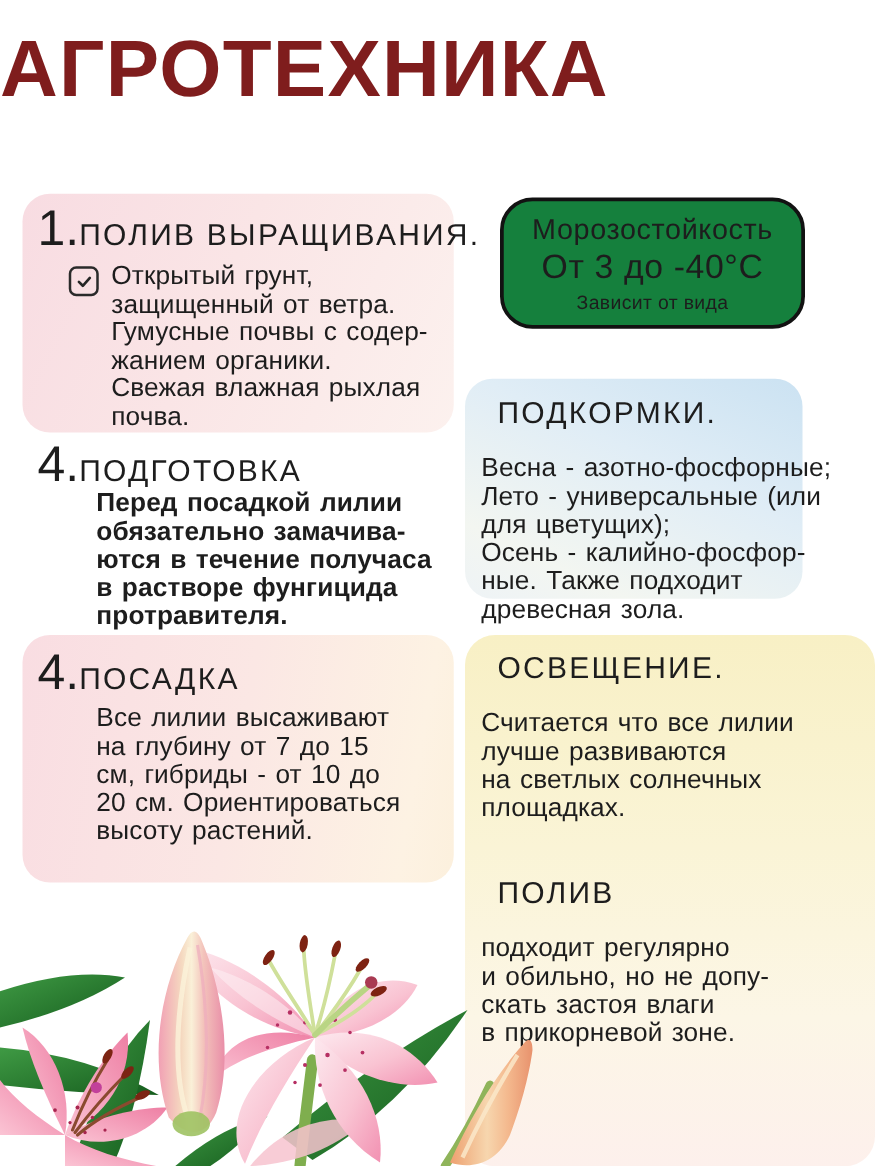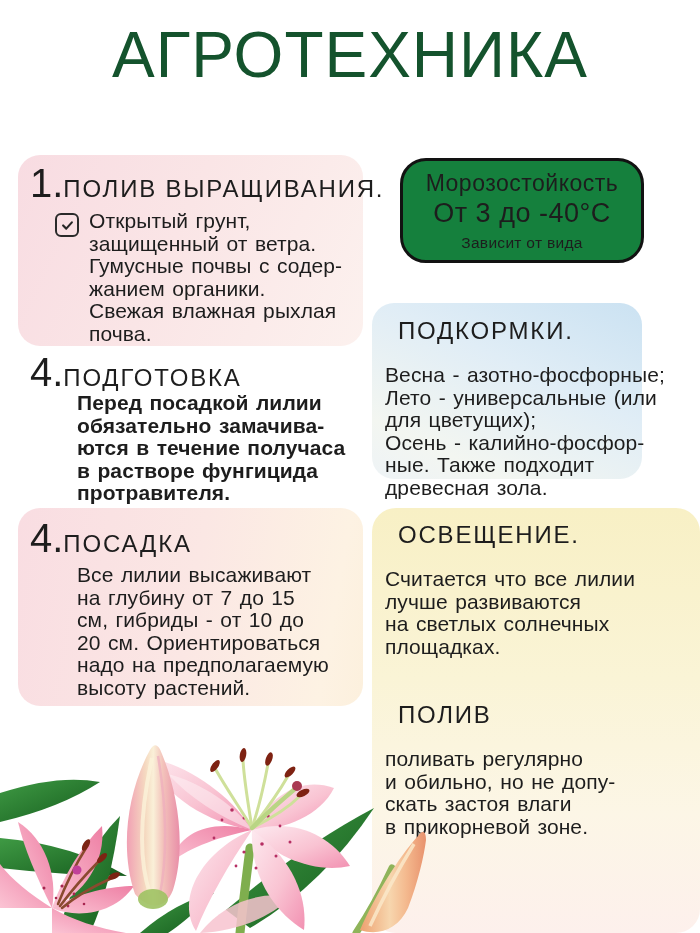--- a/index.html
+++ b/index.html
@@ -1,22 +1,22 @@
 <!DOCTYPE html>
 <html><head>
 <meta charset="utf-8">
 <style>
   html,body{margin:0;padding:0;background:#ffffff;}
   .canvas{
     position:relative;width:700px;height:933px;overflow:hidden;background:#ffffff;
     font-family:"Liberation Sans",sans-serif;color:#1d1d1d;
   }
   .page-title{
-    position:absolute;top:18px;left:0;width:700px;text-align:center;
-    font-size:64px;font-weight:400;letter-spacing:1px;color:#14532d;white-space:nowrap;
+    position:absolute;top:18px;left:0;width:700px;
+    font-size:64px;font-weight:700;letter-spacing:1px;color:#7f1d1d;white-space:nowrap;
   }
   .panel{position:absolute;border-radius:22px;}
   .panel-location{
     left:18px;top:155px;width:345px;height:191px;
     background:linear-gradient(115deg,#f8dce2 0%,#fae5e6 45%,#fcf1ee 100%);
   }
   .panel-planting{
     left:18px;top:508px;width:345px;height:198px;
     background:linear-gradient(100deg,#f9dde2 0%,#fbe7e4 50%,#fdf2e3 88%,#fcf0dd 100%);
   }
@@ -116,36 +116,35 @@
   <div class="panel panel-planting">
     <div class="sec-head" style="margin:10px 0 0 12px;">
       <span class="sec-num">4.</span>
       <span class="sec-caps">ПОСАДКА</span>
     </div>
     <div class="body" style="margin:6px 0 0 59px;">
       <div>Все лилии высаживают</div>
       <div>на глубину от 7 до 15</div>
       <div>см, гибриды - от 10 до</div>
       <div>20 см. Ориентироваться</div>
-      <div>надо на предполагаемую</div>
       <div>высоту растений.</div>
     </div>
   </div>
 
   <div class="panel panel-lighting-watering">
     <div class="rh-head" style="margin-top:13px;">ОСВЕЩЕНИЕ.</div>
     <div class="body rh-body">
       <div>Считается что все лилии</div>
       <div>лучше развиваются</div>
       <div>на светлых солнечных</div>
       <div>площадках.</div>
     </div>
     <div class="rh-head" style="margin-top:43px;">ПОЛИВ</div>
     <div class="body rh-body">
-      <div>поливать регулярно</div>
+      <div>подходит регулярно</div>
       <div>и обильно, но не допу-</div>
       <div>скать застоя влаги</div>
       <div>в прикорневой зоне.</div>
     </div>
   </div>
 
   <svg class="lily" viewBox="0 0 440 235" aria-hidden="true">
     <defs>
       <linearGradient id="leafG" x1="0" y1="0" x2="1" y2="1">
         <stop offset="0" stop-color="#3f9a44"></stop>

